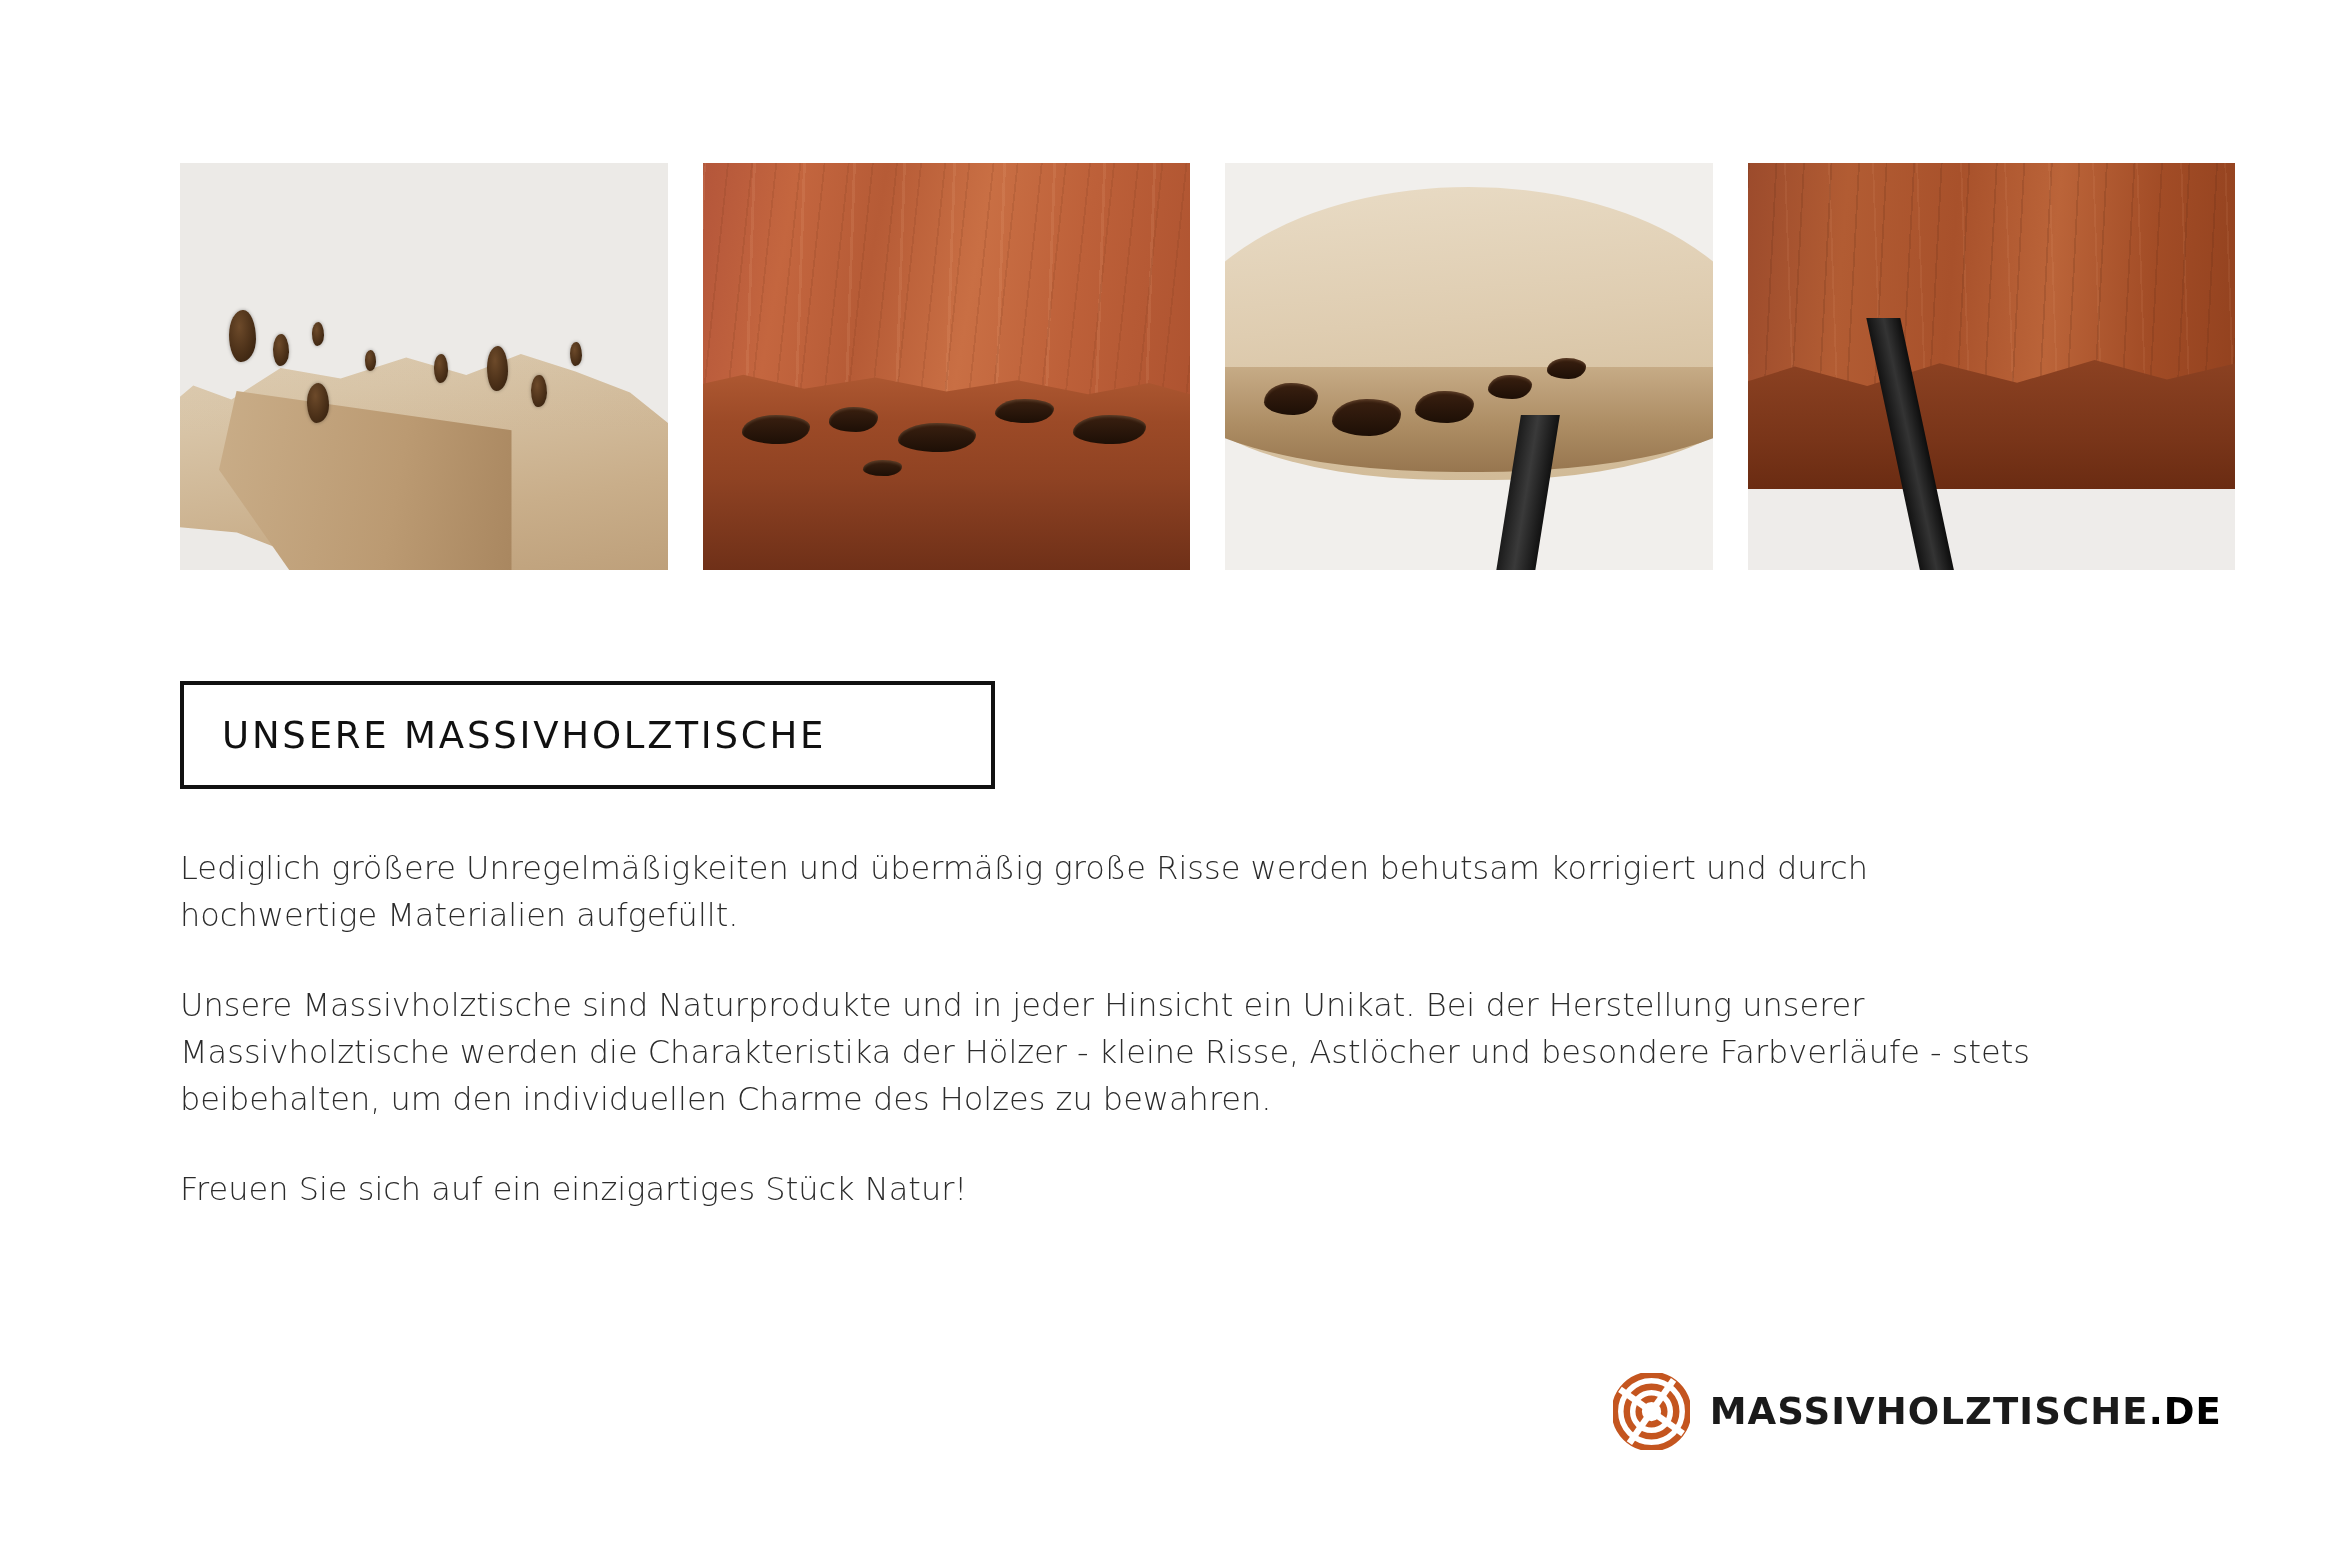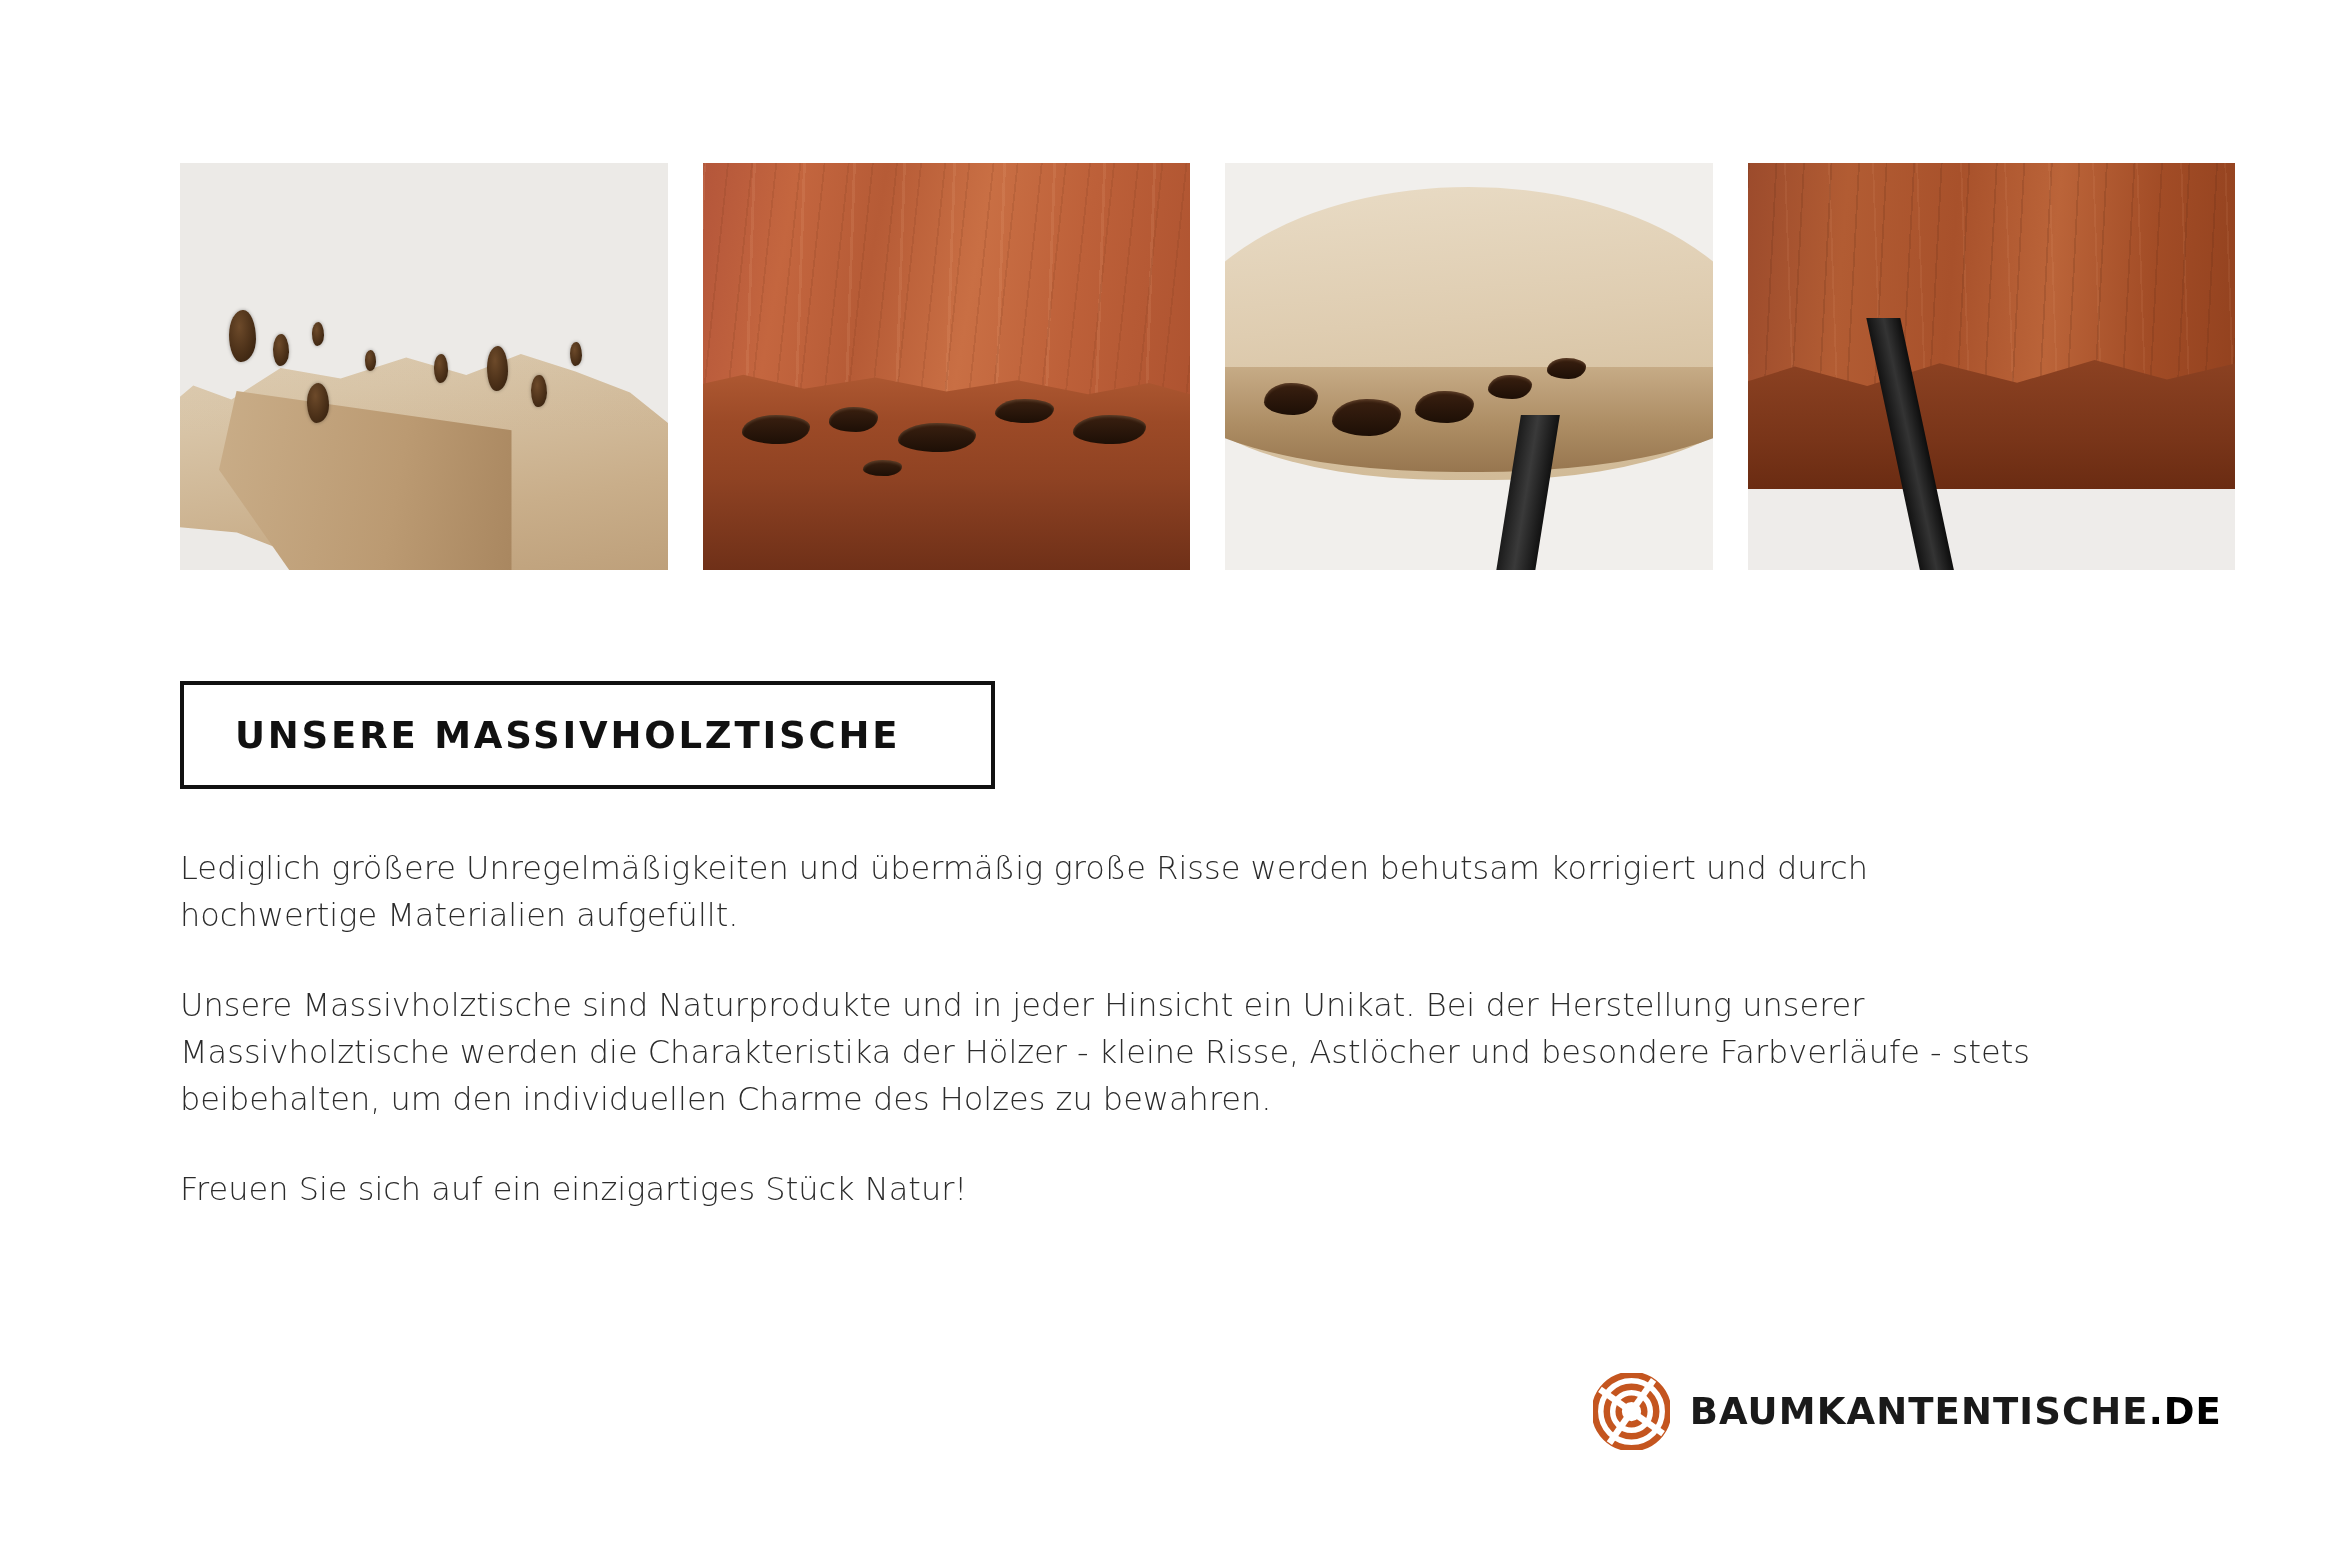--- a/index.html
+++ b/index.html
@@ -193,23 +193,23 @@
     top: 681px;
     width: 815px;
     height: 108px;
     border: 4.6px solid #111111;
     display: flex;
     align-items: center;
     box-sizing: border-box;
   }
   .headline-box h1 {
     margin: 0;
-    padding-left: 51px;
+    padding-left: 38px;
     font-size: 37px;
-    font-weight: bold;
+    font-weight: normal;
     letter-spacing: 2.8px;
     color: #111111;
     font-family: "DejaVu Sans", sans-serif;
   }
 
   
   .body-copy {
     position: absolute;
     left: 180px;
     top: 845px;
@@ -320,17 +320,17 @@
     <span class="logo-mark">
       <svg width="77" height="77" viewBox="0 0 84 84" aria-hidden="true">
         <circle cx="42" cy="42" r="40" fill="none" stroke="#c4551f" stroke-width="7"></circle>
         <circle cx="42" cy="42" r="27" fill="none" stroke="#c4551f" stroke-width="7"></circle>
         <circle cx="42" cy="42" r="14" fill="none" stroke="#c4551f" stroke-width="7"></circle>
         <circle cx="42" cy="42" r="4" fill="#c4551f"></circle>
         <rect x="38.5" y="0" width="7" height="84" fill="#ffffff" transform="rotate(35 42 42)"></rect>
         <rect x="38.5" y="0" width="7" height="84" fill="#ffffff" transform="rotate(-55 42 42)"></rect>
       </svg>
     </span>
-    <span class="logo-text"><span>BAUMKANTENTISCHE</span><span class="tld">.DE</span></span>
+    <span class="logo-text"><span>MASSIVHOLZTISCHE</span><span class="tld">.DE</span></span>
   </div>
 
 </div>
 
 
 </body></html>

